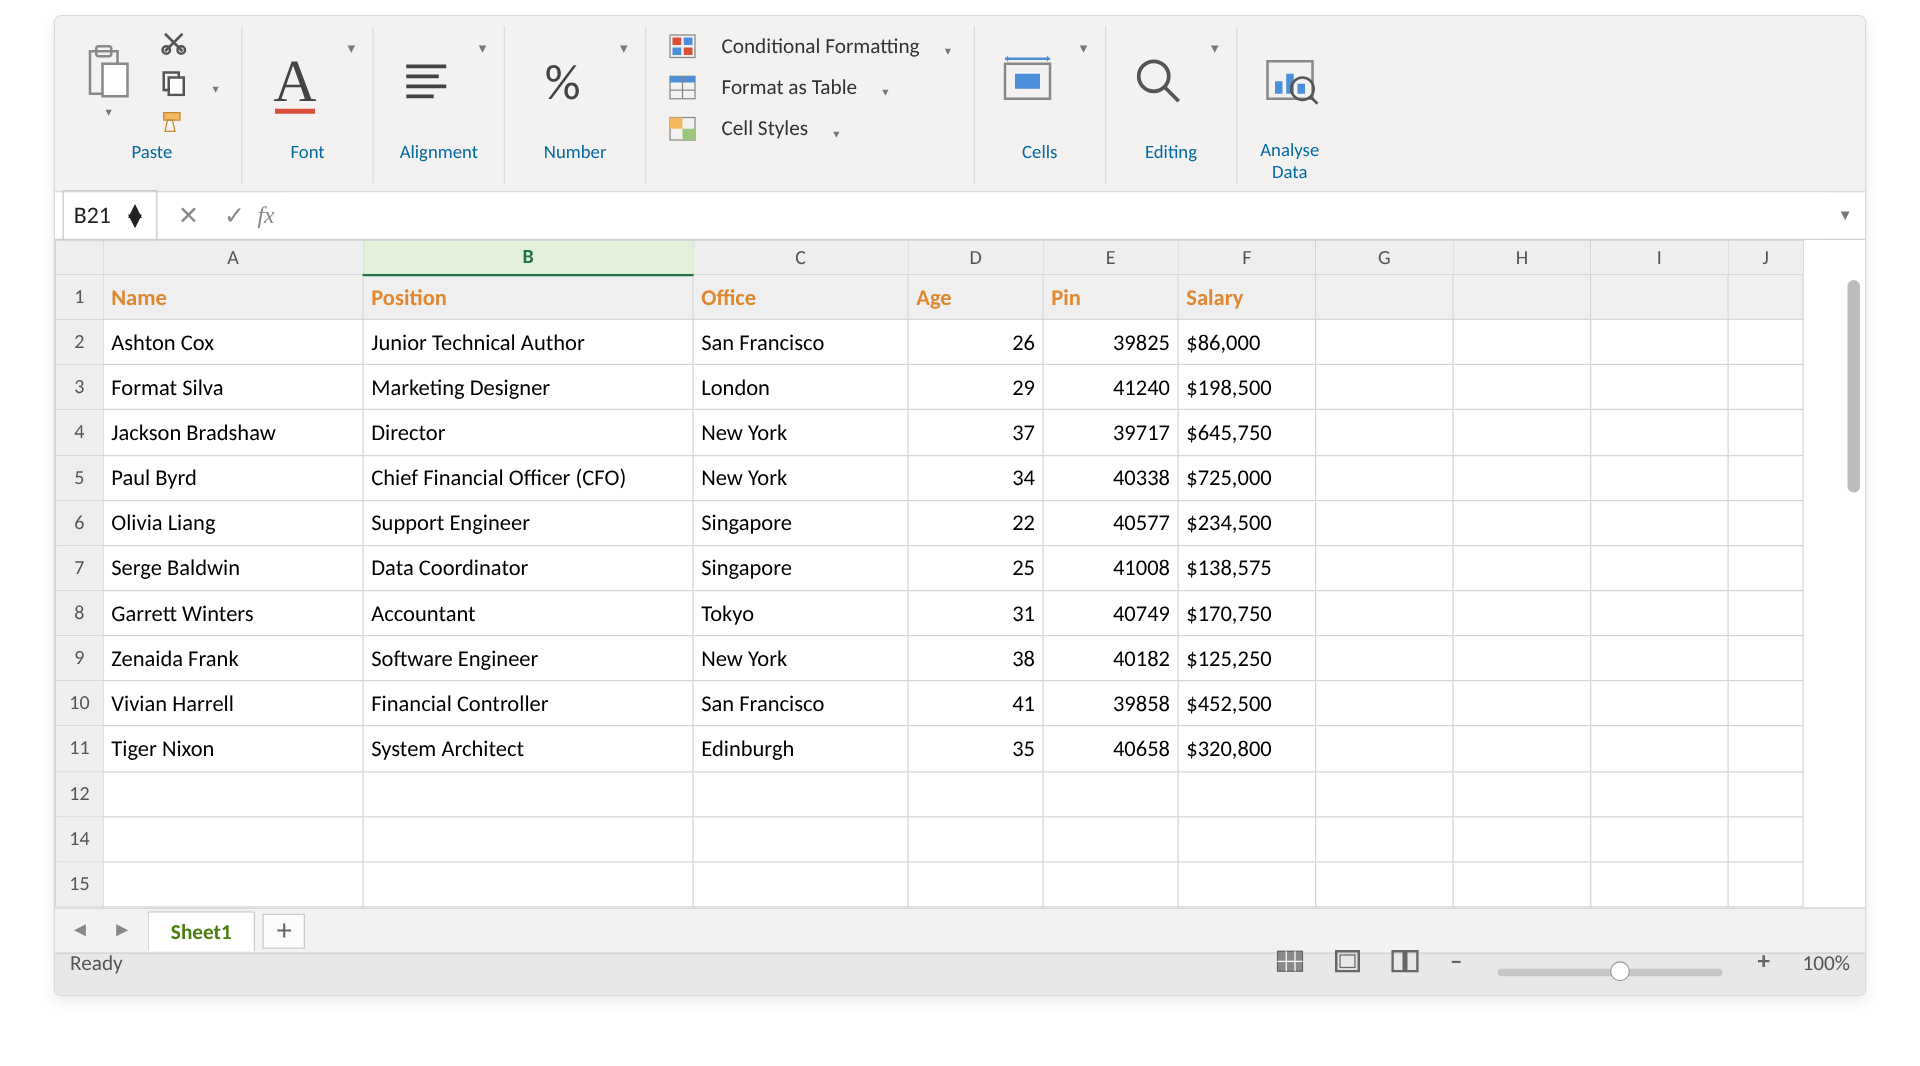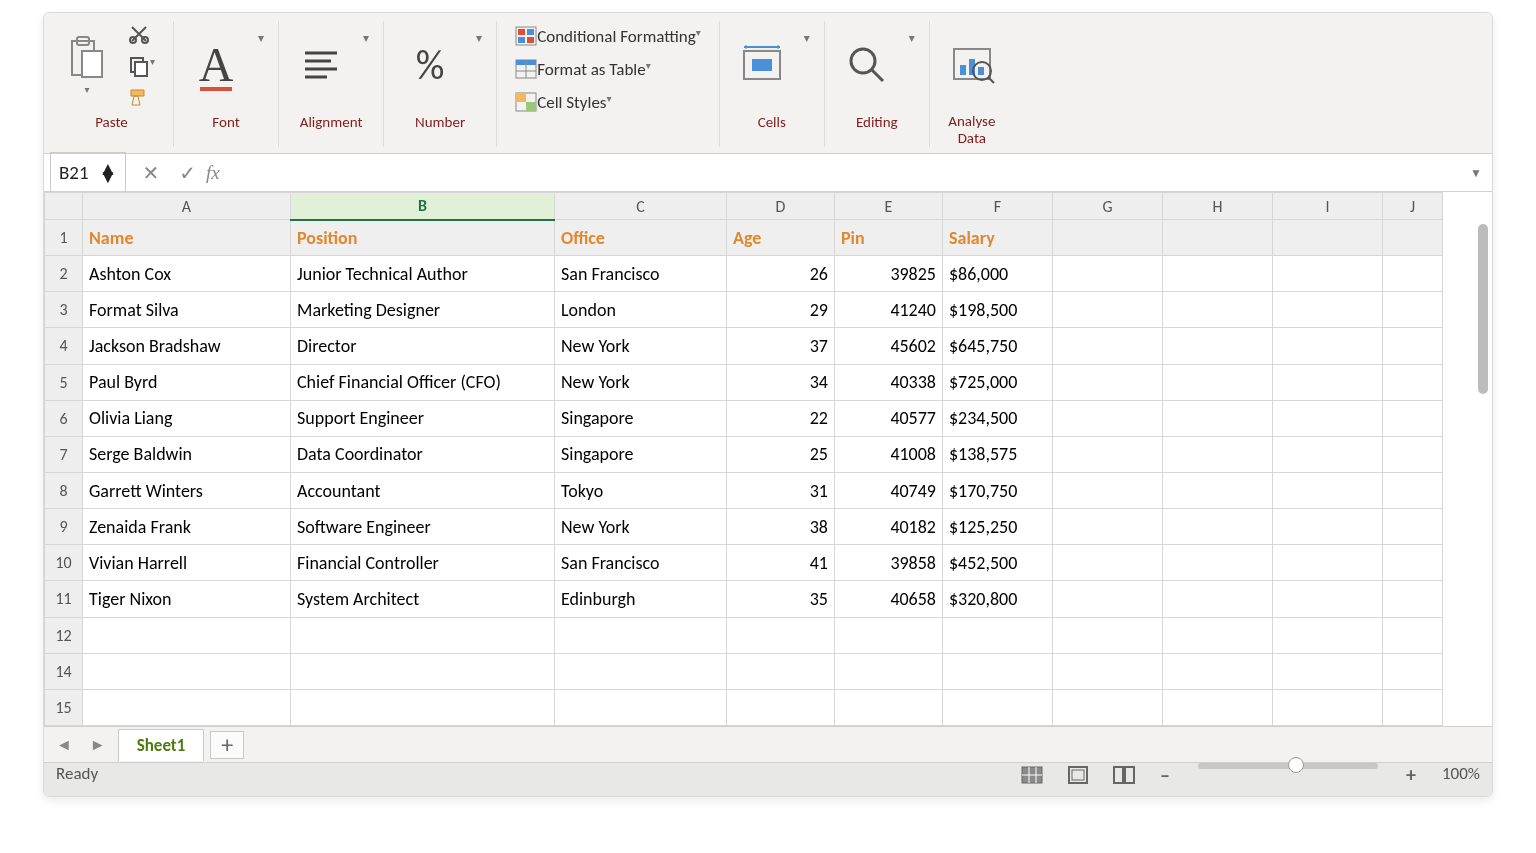--- a/index.html
+++ b/index.html
@@ -4,23 +4,23 @@
 <style>
   * { box-sizing: border-box; margin: 0; padding: 0; }
   html, body { width: 1536px; height: 853px; font-family: "Segoe UI", Calibri, Arial, sans-serif; background: #fff; }
   .frame { width: 1450px; height: 785px; margin: 12px auto; border: 1px solid #d9d9d9; border-radius: 6px; box-shadow: 0 4px 10px rgba(0,0,0,0.08); display: flex; flex-direction: column; overflow: hidden; background:#fff; }
 
   
   .ribbon { background: #f3f2f0; border-bottom: 1px solid #d0d0ce; padding: 8px 6px 6px 6px; display:flex; gap:0; }
   .group { display:flex; flex-direction: column; align-items: center; padding: 0 14px; border-right: 1px solid #dcdcdc; }
   .group:last-child { border-right: none; }
   .group-row { display:flex; align-items:center; gap:14px; height: 88px; }
-  .group-label { font-size: 15px; color:#7f1d1d; margin-top: 4px; }
+  .group-label { font-size: 15px; color:#0369a1; margin-top: 4px; }
   .big-btn { display:flex; flex-direction:column; align-items:center; gap:2px; cursor:pointer; padding: 0 4px;}
-  .mini-btn { display:inline-flex; align-items:flex-start; gap:0; font-size:17px; color:#333; cursor:pointer; padding:2px 4px; }
+  .mini-btn { display:inline-flex; align-items:flex-end; gap:20px; font-size:17px; color:#333; cursor:pointer; padding:2px 4px; }
   .styles-stack { display:flex; flex-direction:column; gap:8px; justify-content:center; height:88px; }
   svg.icon { display:block; }
 
   
   .fx-row { display:flex; align-items:center; border-bottom:1px solid #d0d0ce; background:#fff; height:38px; }
   .name-box { display:flex; align-items:center; border:1px solid #c9c9c9; margin:4px 6px; padding:20px 8px; height:22px;}
   .name-box span { font-size:19px; color:#222; }
   .spinner { display:flex; flex-direction:column; line-height:8px; margin-left:10px; color:#777; font-size:10px; }
   .fx-btn { font-size:20px; color:#888; padding:0 10px; cursor:default; }
   .fx-label { font-family: "Cambria Math", serif; font-style: italic; font-size:19px; color:#888; padding-right:8px;}
@@ -41,21 +41,21 @@
   .vscroll { position:absolute; right:2px; top:26px; bottom:2px; width:14px; background:transparent; }
   .vscroll .thumb { width:10px; background:#bcbcbc; border-radius:5px; height:170px; margin:6px auto; }
 
   
   .sheet-bar { display:flex; align-items:center; border-top:1px solid #d0d0ce; background:#f3f2f0; height:36px; padding:0 6px; gap:6px; }
   .nav-arrow { color:#888; font-size:16px; padding:4px 6px; cursor:pointer; }
   .sheet-tab { background:#fff; border:1px solid #c9c9c9; border-bottom:none; padding:5px 18px; font-size:17px; color:#4d7c0f; font-weight:600; border-radius:2px 2px 0 0; cursor:pointer; }
   .add-sheet { font-size:24px; color:#666; padding:0 10px; cursor:pointer; border:1px solid #c9c9c9; background:#fbfbfb; height:28px; display:flex; align-items:center; }
 
   
-  .status-bar { background:#e8e8e7; border-top:1px solid #cfcfcf; height:34px; display:flex; align-items:flex-start; padding:0 12px; gap:14px; font-size:17px; color:#555; }
+  .status-bar { background:#e8e8e7; border-top:1px solid #cfcfcf; height:34px; display:flex; align-items:flex-end; padding:15px 12px; gap:14px; font-size:17px; color:#555; }
   .status-bar .spacer { flex:1; }
   .view-btn { width:32px; height:24px; display:flex; align-items:center; justify-content:center; cursor:pointer; }
   .zoom-slider { position:relative; width:180px; height:6px; background:#c7c7c7; border-radius:3px; margin:0 8px; }
   .zoom-slider .handle { position:absolute; top:-6px; left:50%; width:16px; height:16px; background:#fff; border:1px solid #999; border-radius:50%; }
   .zoom-sign { font-size:20px; font-weight:700; color:#666; padding:0 6px; cursor:pointer;}
 </style>
 </head>
 <body>
 
 <div class="frame">
@@ -305,21 +305,21 @@
             <td></td>
             <td></td>
             <td></td>
           </tr>
           <tr>
             <th class="rowhdr">4</th>
             <td>Jackson Bradshaw</td>
             <td>Director</td>
             <td>New York</td>
             <td class="num">37</td>
-            <td class="num">45602</td>
+            <td class="num">39717</td>
             <td>$645,750</td>
             <td></td>
             <td></td>
             <td></td>
             <td></td>
           </tr>
           <tr>
             <th class="rowhdr">5</th>
             <td>Paul Byrd</td>
             <td>Chief Financial Officer (CFO)</td>

